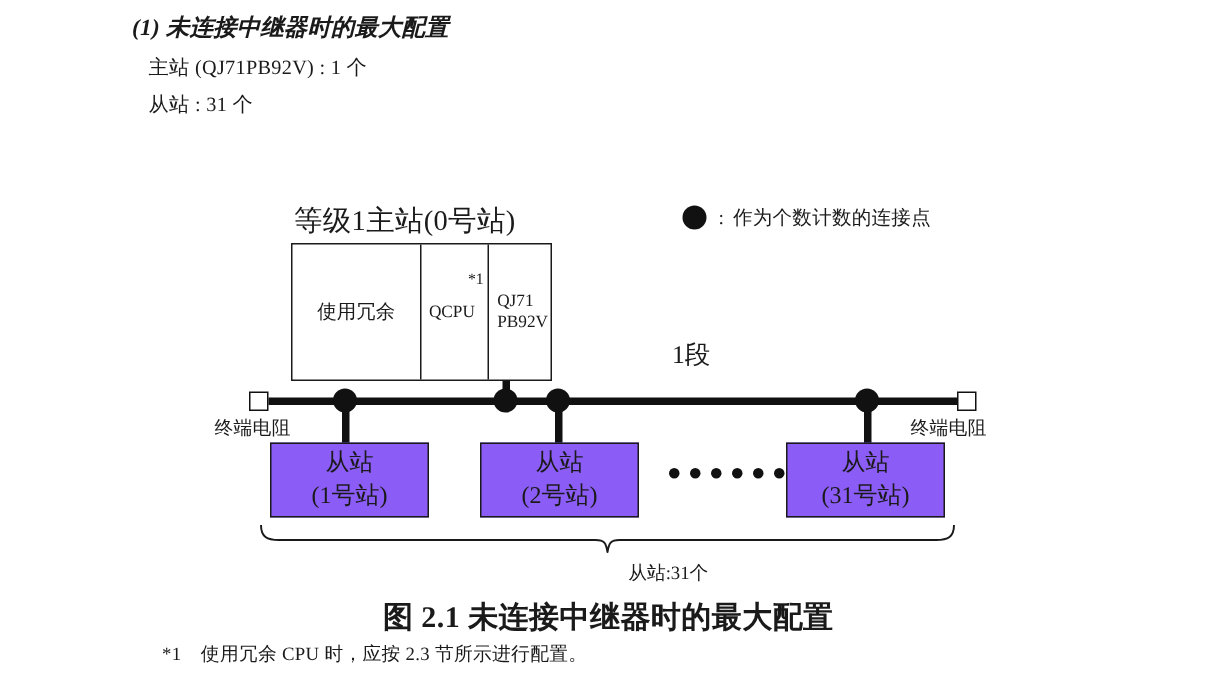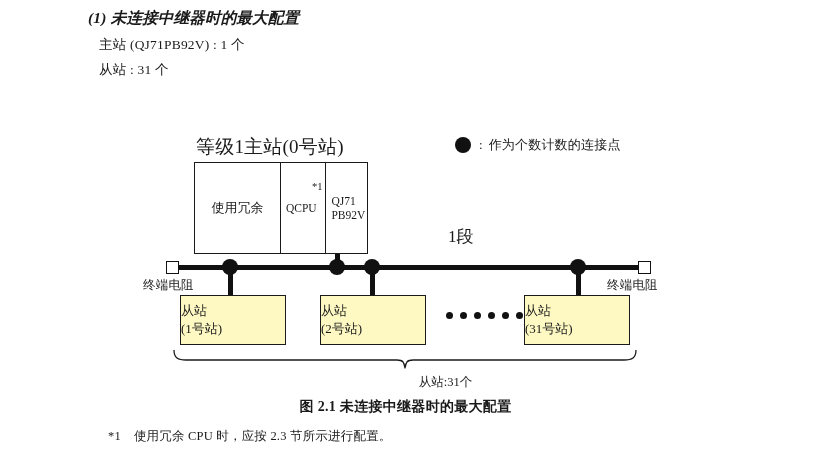--- a/index.html
+++ b/index.html
@@ -112,25 +112,26 @@
     font-size: 17px;
     white-space: nowrap;
   }
 
   
   .slave-box {
     top: 295px;
     height: 50px;
     border: 1.6px solid #1a1a1a;
     box-sizing: border-box;
-    background: #fef9c3;
+    background: #8b5cf6;
     display: flex;
     flex-direction: column;
+    align-items: center;
     justify-content: center;
-    font-size: 13px;
+    font-size: 16px;
     line-height: 1.35;
   }
   #ellipsis {
     left: 446px; top: 312px;
     display: flex;
     gap: 7px;
     align-items: center;
   }
   .ell-dot {
     width: 7px; height: 7px;
@@ -147,21 +148,21 @@
     font-size: 12.5px;
     padding-left: 43px;
   }
   #brace-label span { margin-left: -16px; display: inline-block; }
 
   
   #figure-caption {
     left: 0; top: 398px;
     width: 821px;
     text-align: center;
-    font-size: 14px;
+    font-size: 20px;
     font-weight: bold;
     letter-spacing: 0.3px;
   }
   #figure-caption span { margin-left: -10px; display: inline-block; }
   #footnote {
     left: 108px; top: 428px;
     font-size: 12.5px;
     white-space: nowrap;
     letter-spacing: 0.2px;
   }

